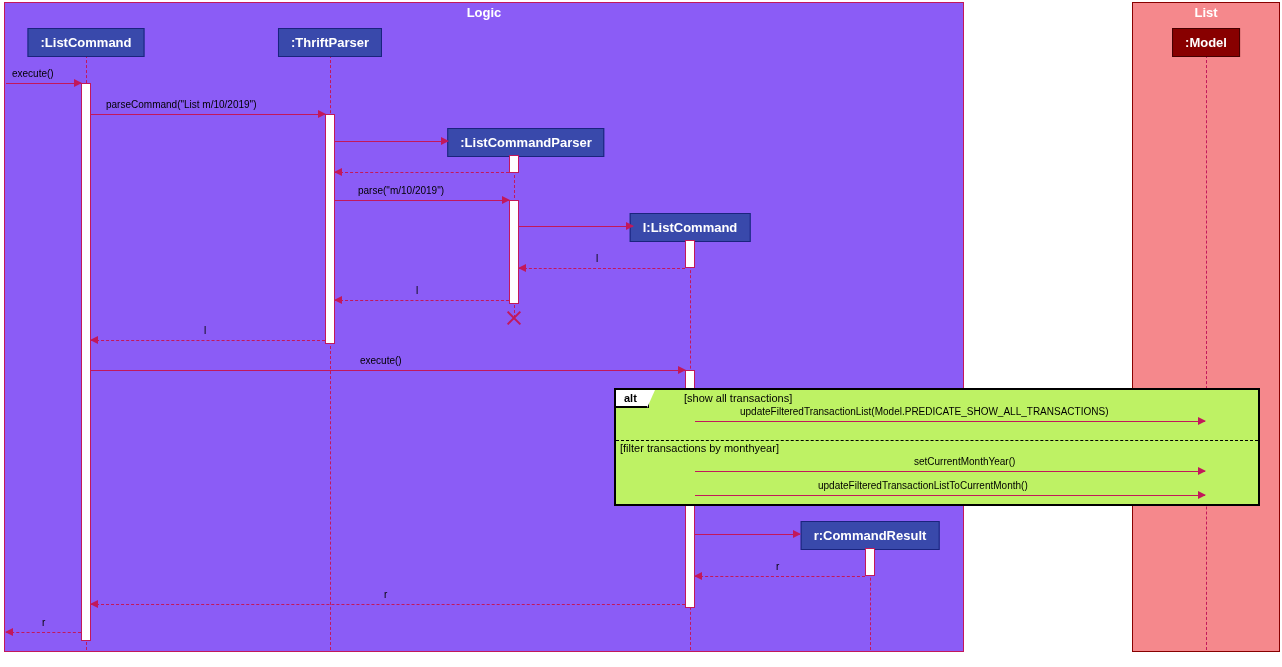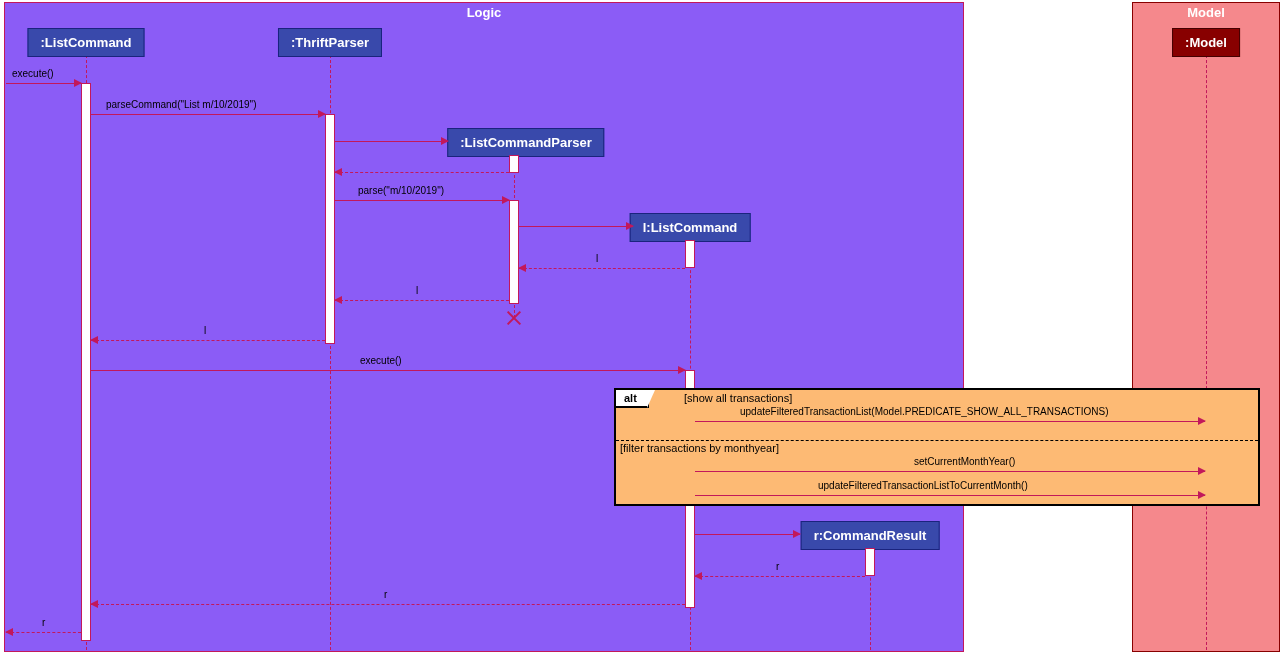--- a/index.html
+++ b/index.html
@@ -16,34 +16,34 @@
   .activation { position: absolute; width: 10px; background: #fff; border: 1px solid #c2185b; transform: translateX(-50%); }
   .msg { position: absolute; font-size: 10px; white-space: nowrap; }
   .arrow-solid { position: absolute; height: 0; border-top: 1.5px solid #c2185b; }
   .arrow-solid::after { content:''; position:absolute; right:-1px; top:-5px; border-left:8px solid #c2185b; border-top:4px solid transparent; border-bottom:4px solid transparent; }
   .arrow-dash { position: absolute; height: 0; border-top: 1.5px dashed #c2185b; }
   .arrow-dash.leftward::before { content:''; position:absolute; left:-1px; top:-5px; border-right:8px solid #c2185b; border-top:4px solid transparent; border-bottom:4px solid transparent; }
   .destroy { position: absolute; width: 18px; height: 18px; transform: translate(-50%,-50%); }
   .destroy::before, .destroy::after { content:''; position:absolute; left:50%; top:0; width:2px; height:18px; background:#c2185b; }
   .destroy::before { transform: translateX(-50%) rotate(45deg); }
   .destroy::after { transform: translateX(-50%) rotate(-45deg); }
-  .alt-box { position: absolute; border: 2px solid #000; background: #fdba74; }
+  .alt-box { position: absolute; border: 2px solid #000; background: #bef264; }
   .alt-label { position: absolute; left:0; top:0; border-bottom:2px solid #000; border-right:2px solid #000; padding: 2px 10px 2px 8px; font-weight: bold; font-size: 11px; background:#fff; }
   .alt-label::after { content:''; position:absolute; right:-8px; top:0; width:0; height:0; border-top:18px solid #fff; border-right:8px solid transparent; }
   .alt-guard { position:absolute; font-weight:normal; font-size:11px; }
   .alt-divider { position:absolute; left:0; right:0; border-top:1.5px dashed #000; }
 </style>
 </head>
 <body>
 
 <div class="frame frame-logic">
   <div class="frame-title">Logic</div>
 </div>
 <div class="frame frame-model">
-  <div class="frame-title">Model</div>
+  <div class="frame-title">List</div>
 </div>
 
 <div class="lifeline" style="left:86px; top:55px; height:595px;"></div>
 <div class="lifeline" style="left:330px; top:55px; height:595px;"></div>
 <div class="lifeline" style="left:514px; top:155px; height:163px;"></div>
 <div class="lifeline" style="left:690px; top:240px; height:410px;"></div>
 <div class="lifeline" style="left:870px; top:548px; height:102px;"></div>
 <div class="lifeline" style="left:1206px; top:55px; height:595px;"></div>
 
 <div class="participant" style="left:86px; top:28px;">:ListCommand</div>

